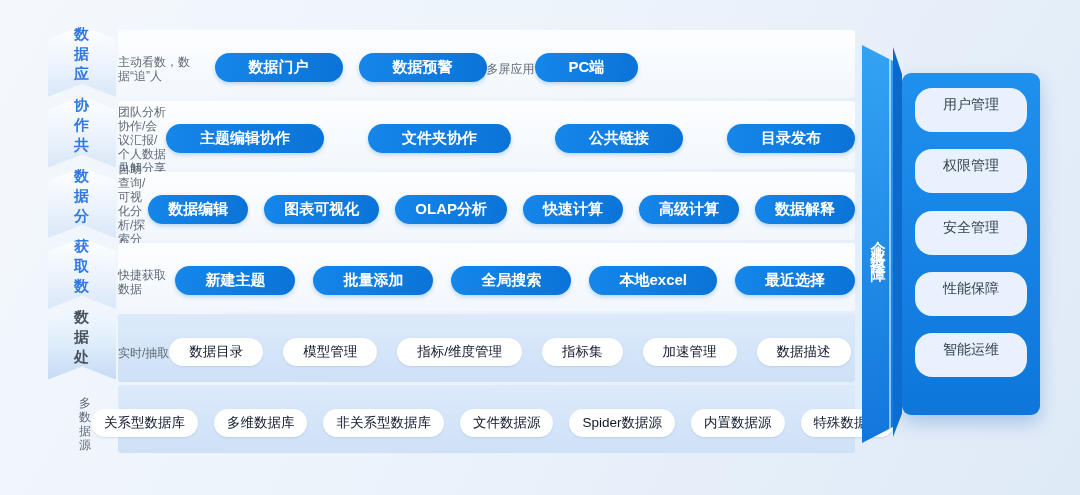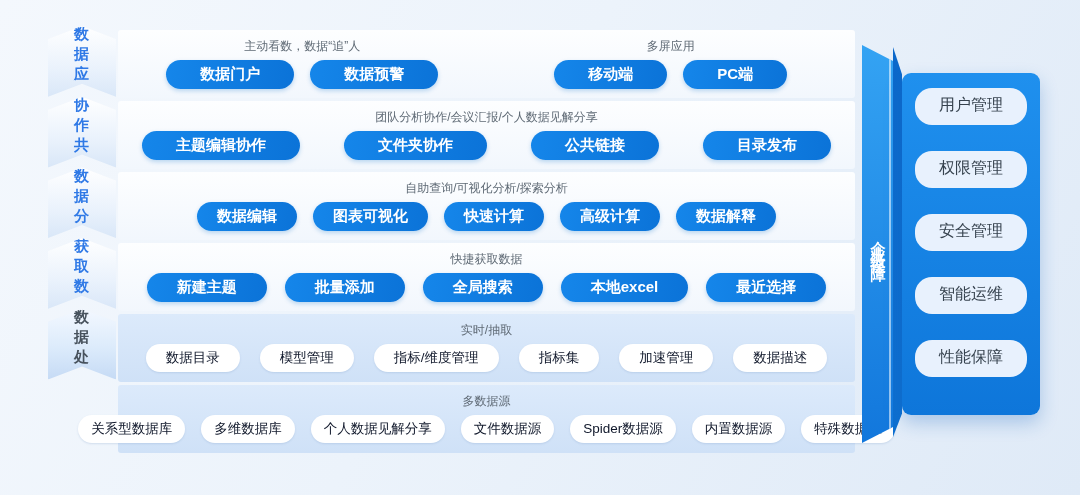--- a/index.html
+++ b/index.html
@@ -21,21 +21,21 @@
   .seg-label{
     width:2em;text-align:center;font-size:15px;font-weight:700;line-height:20px;
     color:#2f79e6;letter-spacing:1px;padding-top:6px;
   }
   .seg-label.dark{color:#47525d;}
   
   .rows{position:absolute;left:118px;top:30px;width:737px;display:flex;flex-direction:column;gap:3px;}
   .row{height:68px;flex:none;border-radius:3px;display:flex;justify-content:center;}
   .row-white{background:linear-gradient(180deg,#fdfeff,#f2f7fd);}
   .row-blue{background:linear-gradient(180deg,#dceafb,#cfe1f7);}
-  .grp{flex:1;display:flex;flex-direction:column;align-items:center;}
+  .grp{flex:1;display:flex;flex-direction:row;align-items:center;}
   .row-title{font-size:12px;color:#5f6a75;margin-top:9px;line-height:14px;}
   .pills{display:flex;justify-content:space-between;align-items:center;margin-top:7px;}
   .pill{white-space:nowrap;border-radius:999px;}
   .pill-blue{
     background:linear-gradient(100deg,#1586ea,#0b73d8);
     color:#fff;font-size:15px;font-weight:600;padding:5px 34px;
     box-shadow:0 2px 4px rgba(13,110,200,.25);
   }
   .pill-light{
     background:#ffffff;color:#0f172a;font-size:13.5px;font-weight:500;
@@ -64,22 +64,22 @@
     clip-path:polygon(0 0,100% 7%,100% 94%,0 100%);
   }
   .ent-panel{
     position:absolute;left:902px;top:73px;width:138px;height:342px;border-radius:9px;
     background:linear-gradient(180deg,#1f90ee,#0e76da);
     box-shadow:0 8px 18px rgba(25,100,190,.28);
     display:flex;flex-direction:column;justify-content:space-between;
     padding:15px 13px 38px;box-sizing:border-box;
   }
   .ent-pill{
-    width:112px;height:37px;line-height:33px;margin:0 auto;border-radius:17px;
-    background:#e8f1fd;color:#36424e;font-size:16px;font-weight:500;text-align:center;
+    width:112px;height:44px;line-height:33px;margin:0 auto;border-radius:17px;
+    background:#e8f1fd;color:#36424e;font-size:14px;font-weight:500;text-align:center;
   }
 </style>
 </head>
 <body>
 
 <div class="canvas">
   <div class="rail">
       <div class="seg">
         <div class="seg-label">数据应用</div>
       </div>
@@ -101,21 +101,20 @@
         <div class="grp">
           <div class="row-title">主动看数，数据“追”人</div>
           <div class="pills">
             <span class="pill pill-blue">数据门户</span>
             <span class="pill pill-blue">数据预警</span>
           </div>
         </div>
         <div class="grp">
           <div class="row-title">多屏应用</div>
           <div class="pills">
-            <span class="pill pill-blue">移动端</span>
             <span class="pill pill-blue">PC端</span>
           </div>
         </div>
       </div>
       <div class="row row-white row-2">
         <div class="grp">
           <div class="row-title">团队分析协作/会议汇报/个人数据见解分享</div>
           <div class="pills">
             <span class="pill pill-blue">主题编辑协作</span>
             <span class="pill pill-blue">文件夹协作</span>
@@ -123,20 +122,21 @@
             <span class="pill pill-blue">目录发布</span>
           </div>
         </div>
       </div>
       <div class="row row-white row-3">
         <div class="grp">
           <div class="row-title">自助查询/可视化分析/探索分析</div>
           <div class="pills">
             <span class="pill pill-blue">数据编辑</span>
             <span class="pill pill-blue">图表可视化</span>
+            <span class="pill pill-blue">OLAP分析</span>
             <span class="pill pill-blue">快速计算</span>
             <span class="pill pill-blue">高级计算</span>
             <span class="pill pill-blue">数据解释</span>
           </div>
         </div>
       </div>
       <div class="row row-white row-4">
         <div class="grp">
           <div class="row-title">快捷获取数据</div>
           <div class="pills">
@@ -160,33 +160,33 @@
             <span class="pill pill-light">数据描述</span>
           </div>
         </div>
       </div>
       <div class="row row-blue row-6">
         <div class="grp">
           <div class="row-title">多数据源</div>
           <div class="pills">
             <span class="pill pill-light">关系型数据库</span>
             <span class="pill pill-light">多维数据库</span>
-            <span class="pill pill-light">个人数据见解分享</span>
+            <span class="pill pill-light">非关系型数据库</span>
             <span class="pill pill-light">文件数据源</span>
             <span class="pill pill-light">Spider数据源</span>
             <span class="pill pill-light">内置数据源</span>
             <span class="pill pill-light">特殊数据源</span>
           </div>
         </div>
       </div>
     </div>
   <div class="ent-strip">
     <span class="ent-text">企业级保障</span>
   </div>
   <div class="ent-facet"></div>
   <div class="ent-panel">
       <div class="ent-pill">用户管理</div>
       <div class="ent-pill">权限管理</div>
       <div class="ent-pill">安全管理</div>
+      <div class="ent-pill">性能保障</div>
       <div class="ent-pill">智能运维</div>
-      <div class="ent-pill">性能保障</div>
     </div>
 </div>
 
 </body></html>

